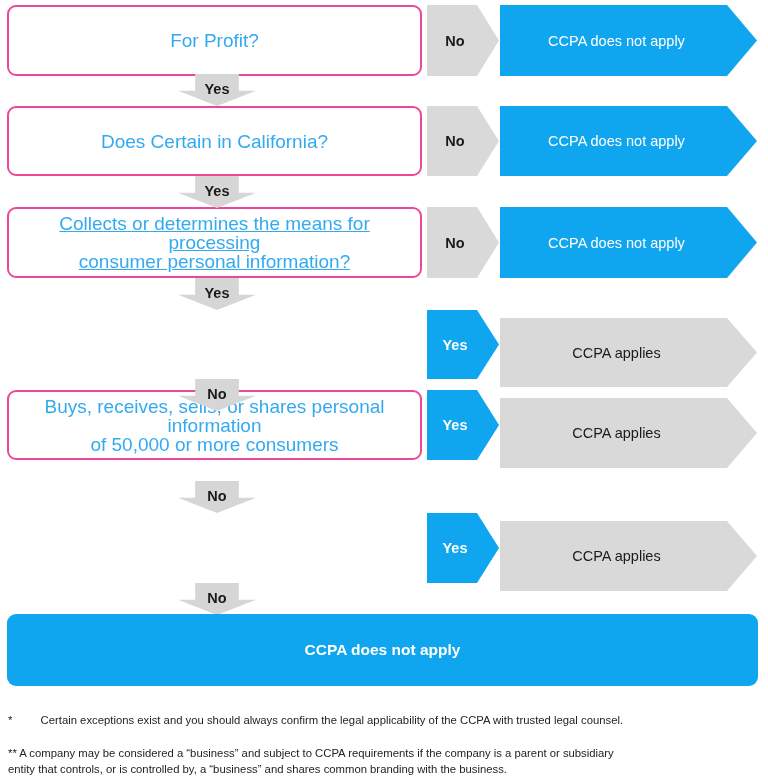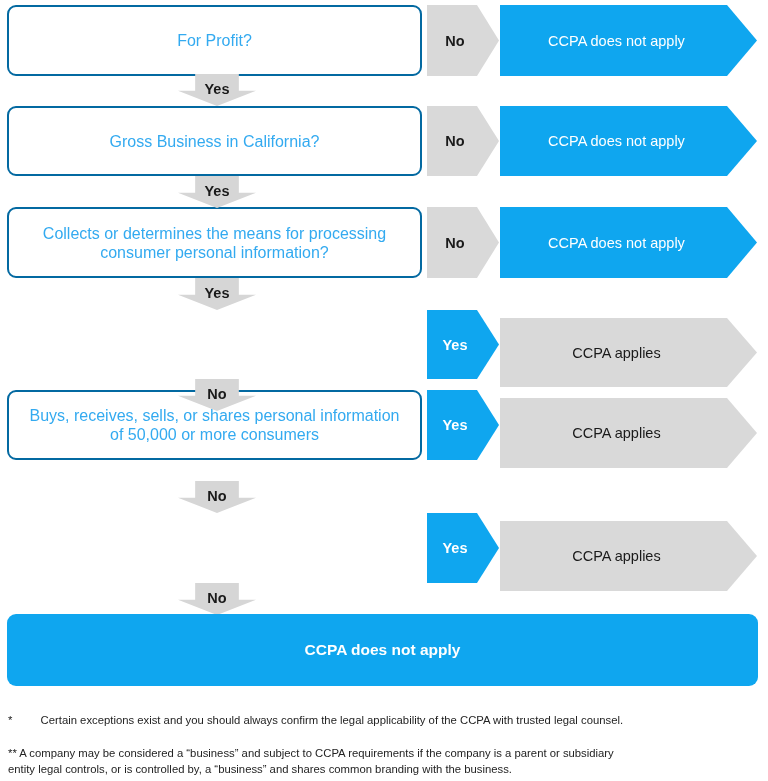--- a/index.html
+++ b/index.html
@@ -12,27 +12,27 @@
     -webkit-font-smoothing:antialiased;
   }
   #flow{position:absolute;left:0;top:0;width:768px;height:690px;}
 
   
   .row{position:absolute;left:0;width:768px;}
   .qbox{
     position:absolute;left:7px;top:0;
     width:415px;
     box-sizing:border-box;
-    border:2px solid #0369a1;
+    border:2px solid #ec4899;
     border-radius:9px;
     background:#ffffff;
     display:flex;align-items:center;justify-content:center;
     text-align:center;
     color:#33AAF0;
-    font-size:16px;
+    font-size:19px;
     line-height:19px;
     padding:4px 14px;
   }
   .qbox .qtext{display:block;}
 
   
   .ansChev{
     position:absolute;
     display:flex;align-items:center;justify-content:center;
     font-size:14.5px;font-weight:bold;
@@ -97,31 +97,31 @@
       </div>
       <div class="ansChev gray" style="left: 427px; top: 0px; width: 72px; height: 71px;">
         <span style="margin-right: 16px;">No</span>
       </div>
       <div class="outChev blue" style="left: 500px; top: 0px; width: 257px; height: 71px;">
         <span style="margin-right: 24px;">CCPA does not apply</span>
       </div>
     </div>
     <div class="row" style="top: 106px; height: 70px;">
       <div class="qbox" style="height: 70px;">
-        <span class="qtext">Gross Business in California?</span>
+        <span class="qtext">Does Certain in California?</span>
       </div>
       <div class="ansChev gray" style="left: 427px; top: 0px; width: 72px; height: 70px;">
         <span style="margin-right: 16px;">No</span>
       </div>
       <div class="outChev blue" style="left: 500px; top: 0px; width: 257px; height: 70px;">
         <span style="margin-right: 24px;">CCPA does not apply</span>
       </div>
     </div>
     <div class="row" style="top: 207px; height: 71px;">
-      <div class="qbox" style="height: 71px;">
+      <div class="qbox" style="height: 71px; text-decoration: underline;">
         <span class="qtext">Collects or determines the means for processing<br>consumer personal information?</span>
       </div>
       <div class="ansChev gray" style="left: 427px; top: 0px; width: 72px; height: 71px;">
         <span style="margin-right: 16px;">No</span>
       </div>
       <div class="outChev blue" style="left: 500px; top: 0px; width: 257px; height: 71px;">
         <span style="margin-right: 24px;">CCPA does not apply</span>
       </div>
     </div>
     <div class="row" style="top: 310px; height: 69px;">
@@ -176,14 +176,14 @@
       <div class="dlabel" style="left: 178px; top: 8px; width: 78px;">No</div>
     </div>
     <div class="finalbar" style="top: 614px; height: 72px;">
       <span>CCPA does not apply</span>
     </div>
   </div>
 
 <div class="notes">
     <div class="note" style="left: 8px; top: 12px; width: 752px;"><span class="mark">*</span><span style="white-space: pre-line; margin-left: 25px;"> Certain exceptions exist and you should always confirm the legal applicability of the CCPA with trusted legal counsel.</span></div>
     <div class="note" style="left: 8px; top: 45px; width: 752px;"><span class="mark">**</span><span style="white-space: pre-line;"> A company may be considered a “business” and subject to  CCPA requirements if the company is a parent or subsidiary
-  entity legal controls, or is controlled by, a “business” and shares common branding with the business.</span></div>
+  entity that controls, or is controlled by, a “business” and shares common branding with the business.</span></div>
   </div>
 
 </body></html>

